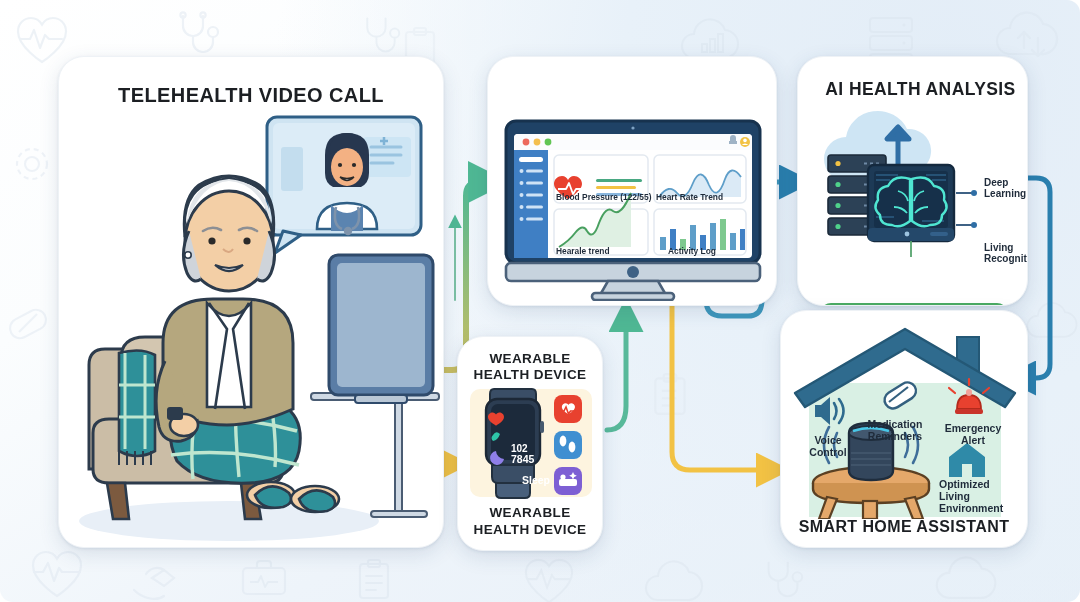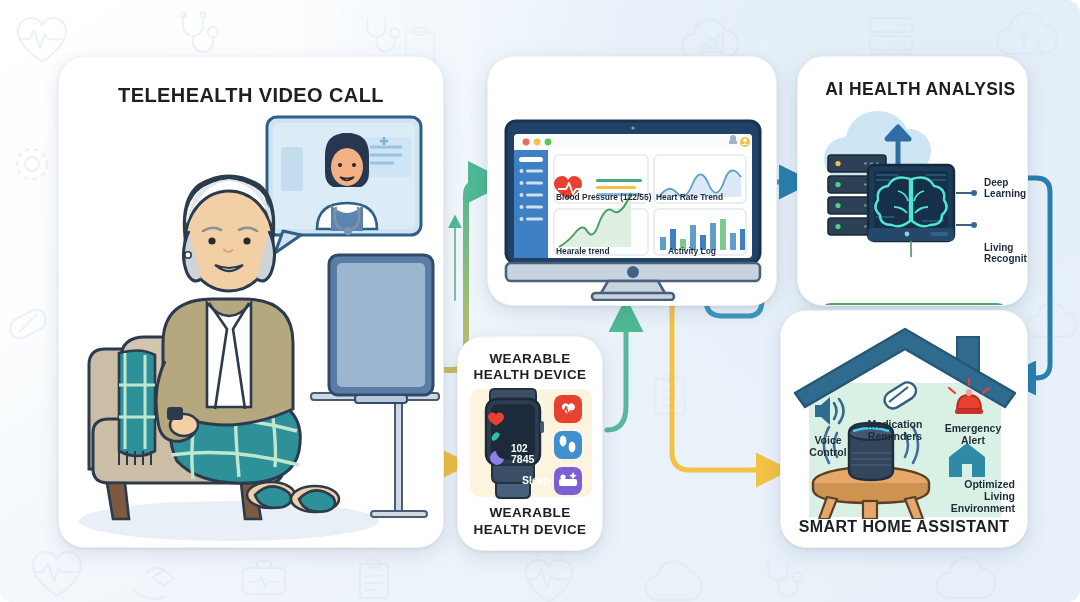--- a/index.html
+++ b/index.html
@@ -527,21 +527,21 @@
       <span>Control</span>
     </div>
     <div class="lbl" style="left:76px;top:108px;font-size:10.5px;color:#1f2b3a;text-align:center;width:76px;">
       <span>Medication</span><br>
       <span>Reminders</span>
     </div>
     <div class="lbl" style="left:154px;top:112px;font-size:10.5px;color:#1f2b3a;text-align:center;width:76px;">
       <span>Emergency</span><br>
       <span>Alert</span>
     </div>
-    <div class="lbl" style="left:158px;top:168px;font-size:10.5px;color:#1f2b3a;text-align:right;width:76px;font-weight:bold;">
+    <div class="lbl" style="left:158px;top:168px;font-size:10.5px;color:#1f2b3a;text-align:left;width:76px;font-weight:bold;">
       <span>Optimized</span><br>
       <span>Living</span><br>
       <span>Environment</span>
     </div>
 
     <div class="ttl ttlb">SMART HOME ASSISTANT</div>
   </div>
 
 </div>
 

